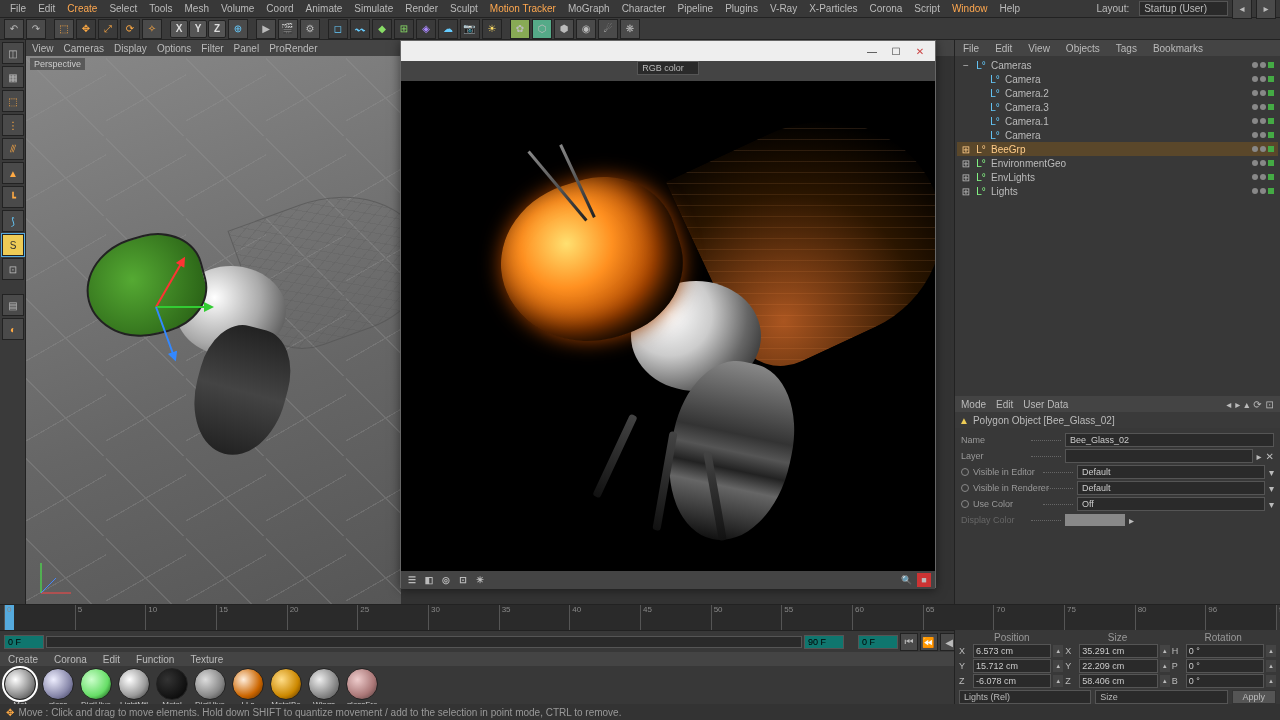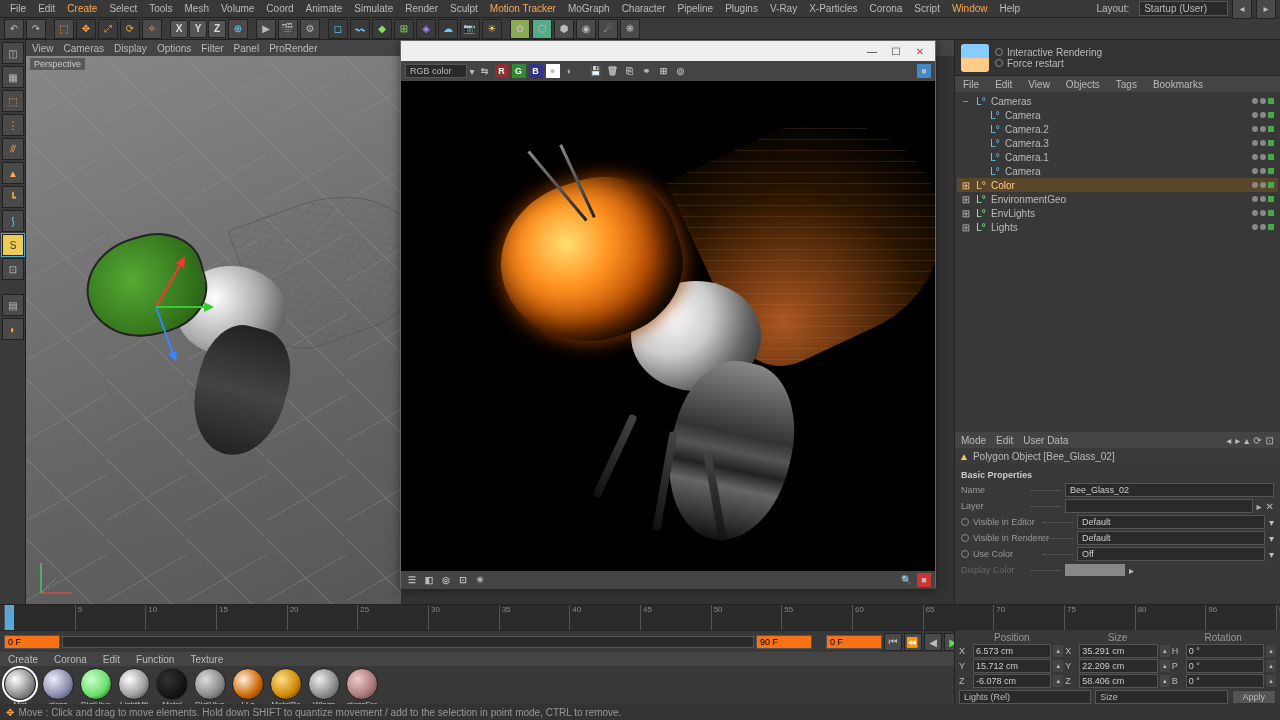--- a/index.html
+++ b/index.html
@@ -35,21 +35,21 @@
 .wing{position:absolute;left:200px;top:40px;width:180px;height:140px;border:1px solid #555;background:repeating-linear-gradient(30deg,transparent,transparent 8px,#5554 8px,#5554 9px),repeating-linear-gradient(-30deg,transparent,transparent 8px,#5554 8px,#5554 9px);border-radius:0 80% 60% 40%;transform:rotate(-20deg);opacity:.7;}
 .gizmo{position:absolute;left:110px;top:150px;}
 .gizmo .ar{position:absolute;width:50px;height:2px;transform-origin:left center;}
 .vp-label{position:absolute;top:2px;left:4px;font-size:9px;color:#ccc;background:#3338;padding:1px 4px;}
 .axis3d{position:absolute;left:10px;bottom:20px;}
 
 .render-window{position:absolute;left:400px;top:56px;width:536px;height:548px;background:#333;border:1px solid #666;box-shadow:0 2px 10px rgba(0,0,0,.5);}
 .render-title{height:20px;background:#eee;color:#333;display:flex;align-items:center;padding:0 4px;font-size:10px;}
 .render-title .wbtns{margin-left:auto;display:flex;gap:2px;}
 .render-title .wbtn{width:22px;height:14px;display:flex;align-items:center;justify-content:center;cursor:pointer;}
-.render-tb{height:20px;background:#444;display:flex;align-items:center;padding:0 4px;gap:3px;}
+.render-tb{height:20px;background:#444;display:flex;align-items:center;padding:0 4px;gap:3px;flex-direction:column;}
 .rgb-sel{background:#2a2a2a;border:1px solid #555;padding:1px 14px 1px 4px;font-size:9px;}
 .rch{width:14px;height:14px;display:flex;align-items:center;justify-content:center;font-size:9px;font-weight:bold;cursor:pointer;}
 .render-canvas{width:100%;height:490px;background:#000;position:relative;overflow:hidden;}
 .rbee-eye{position:absolute;left:100px;top:100px;width:180px;height:160px;background:radial-gradient(ellipse at 40% 35%,#ffe070,#ff9020 30%,#b04800 60%,#201000);border-radius:55% 50% 50% 60%;transform:rotate(-18deg);box-shadow:inset -10px -10px 30px #000, 0 0 20px #a04000;}
 .rbee-body{position:absolute;left:230px;top:200px;width:130px;height:110px;background:radial-gradient(circle at 30% 30%,#fff,#ccc 35%,#666 65%,#111);border-radius:50%;}
 .rbee-thorax{position:absolute;left:270px;top:280px;width:120px;height:180px;background:linear-gradient(180deg,#888,#333 40%,#555 50%,#222 60%,#666 70%,#111);border-radius:45% 45% 50% 50%;transform:rotate(12deg);}
 .rbee-wing{position:absolute;left:300px;top:40px;width:240px;height:220px;background:radial-gradient(ellipse at 20% 80%,#ff8030aa,#80400055 50%,transparent 80%),repeating-linear-gradient(25deg,transparent,transparent 10px,#ffb07022 10px,#ffb07022 11px);border-radius:0 80% 70% 30%;transform:rotate(-25deg);}
 .rbee-leg{position:absolute;background:linear-gradient(#444,#111);border-radius:3px;}
 .render-status{height:18px;background:#444;display:flex;align-items:center;padding:0 4px;gap:3px;}
 
@@ -79,21 +79,21 @@
 .prop-row .circ{width:8px;height:8px;border:1px solid #888;border-radius:50%;}
 .prop-input{flex:1;background:#2a2a2a;border:1px solid #555;padding:1px 4px;font-size:9px;height:14px;color:#ccc;}
 .prop-row .chk{width:10px;height:10px;}
 
 .bottom{position:absolute;left:0;right:0;bottom:16px;height:100px;background:#383838;border-top:1px solid #222;}
 .timeline{height:26px;display:flex;align-items:center;position:relative;background:#333;border-bottom:1px solid #222;}
 .tl-ruler{flex:1;height:100%;position:relative;background:#2a2a2a;margin:0 4px;}
 .tl-tick{position:absolute;top:0;height:100%;border-left:1px solid #555;font-size:8px;color:#888;padding-left:2px;}
 .tl-head{position:absolute;top:0;width:10px;height:100%;background:#5ad;}
 .tl-controls{height:22px;display:flex;align-items:center;padding:0 4px;gap:2px;background:#383838;}
-.tl-field{background:#f97316;border:1px solid #555;width:56px;padding:1px 3px;font-size:9px;}
+.tl-field{background:#0f766e;border:1px solid #555;width:40px;padding:1px 3px;font-size:9px;}
 .tc-btn{width:18px;height:18px;background:#4a4a4a;border:1px solid #222;display:flex;align-items:center;justify-content:center;cursor:pointer;}
 .tc-btn.play{color:#5d5;}
 .tc-btn.rec{color:#d55;}
 
 .coords{position:absolute;right:0;bottom:0;width:326px;height:74px;background:#383838;border-left:1px solid #222;padding:2px 4px;}
 .coords-hdr{display:flex;font-size:9px;color:#999;}
 .coords-hdr span{flex:1;text-align:center;}
 .crow{display:flex;align-items:center;height:15px;gap:2px;}
 .crow .cl{width:12px;font-size:9px;}
 .crow input{flex:1;background:#2a2a2a;border:1px solid #555;font-size:9px;padding:1px 2px;color:#ccc;width:50px;}
@@ -297,33 +297,20 @@
         <div class="rch">⊡</div>
         <div class="rch">☀</div>
         <div style="flex:1"></div>
         <div class="rch">🔍</div>
         <div class="rch" style="background:#c33">■</div>
       </div>
     </div>
   </div>
 
   <div class="rightcol">
-    <div class="render-toggle">
-      <div class="sky-ico"></div>
-      <div style="flex:1">
-        <div style="display:flex;align-items:center;gap:4px">
-            <span style="width:8px;height:8px;border:1px solid #888;border-radius:50%;display:inline-block"></span>
-            <span>Interactive Rendering</span>
-          </div>
-        <div style="display:flex;align-items:center;gap:4px">
-            <span style="width:8px;height:8px;border:1px solid #888;border-radius:50%;display:inline-block"></span>
-            <span>Force restart</span>
-          </div>
-      </div>
-    </div>
     <div class="obj-tabs" id="objtabs">
         <span>File</span>
         <span>Edit</span>
         <span>View</span>
         <span>Objects</span>
         <span>Tags</span>
         <span>Bookmarks</span>
       </div>
     <div class="obj-tree" id="objtree">
         <div class="tree-row" style="padding-left: 4px;">
@@ -382,21 +369,21 @@
           <span>Camera</span>
           <span class="dots">
             <span class="dot" style="background:#888"></span>
             <span class="dot" style="background:#888"></span>
             <span style="width:6px;height:6px;background:#4a4"></span>
           </span>
         </div>
         <div class="tree-row sel" style="padding-left: 4px;">
           <span class="exp">⊞</span>
           <span class="ico" style="color:#fc8">L°</span>
-          <span>Color</span>
+          <span>BeeGrp</span>
           <span class="dots">
             <span class="dot" style="background:#888"></span>
             <span class="dot" style="background:#888"></span>
             <span style="width:6px;height:6px;background:#4a4"></span>
           </span>
         </div>
         <div class="tree-row" style="padding-left: 4px;">
           <span class="exp">⊞</span>
           <span class="ico" style="color:#8f8">L°</span>
           <span>EnvironmentGeo</span>
@@ -438,21 +425,20 @@
         <span>▴</span>
         <span>⟳</span>
         <span>⊡</span>
       </div>
     </div>
     <div class="attr-header">
       <span style="color:#ec5">▲</span>
       <span>Polygon Object [Bee_Glass_02]</span>
     </div>
     <div class="attr-body">
-      <div class="attr-section" style="font-weight:bold;color:#ccc">Basic Properties</div>
       <div class="prop-row">
           <span class="pl">Name</span>
           <input class="prop-input" value="Bee_Glass_02" style="">
         </div>
       <div class="prop-row">
           <span class="pl">Layer</span>
           <input class="prop-input" value="" style="">
           <span>▸</span>
           <span>✕</span>
         </div>

